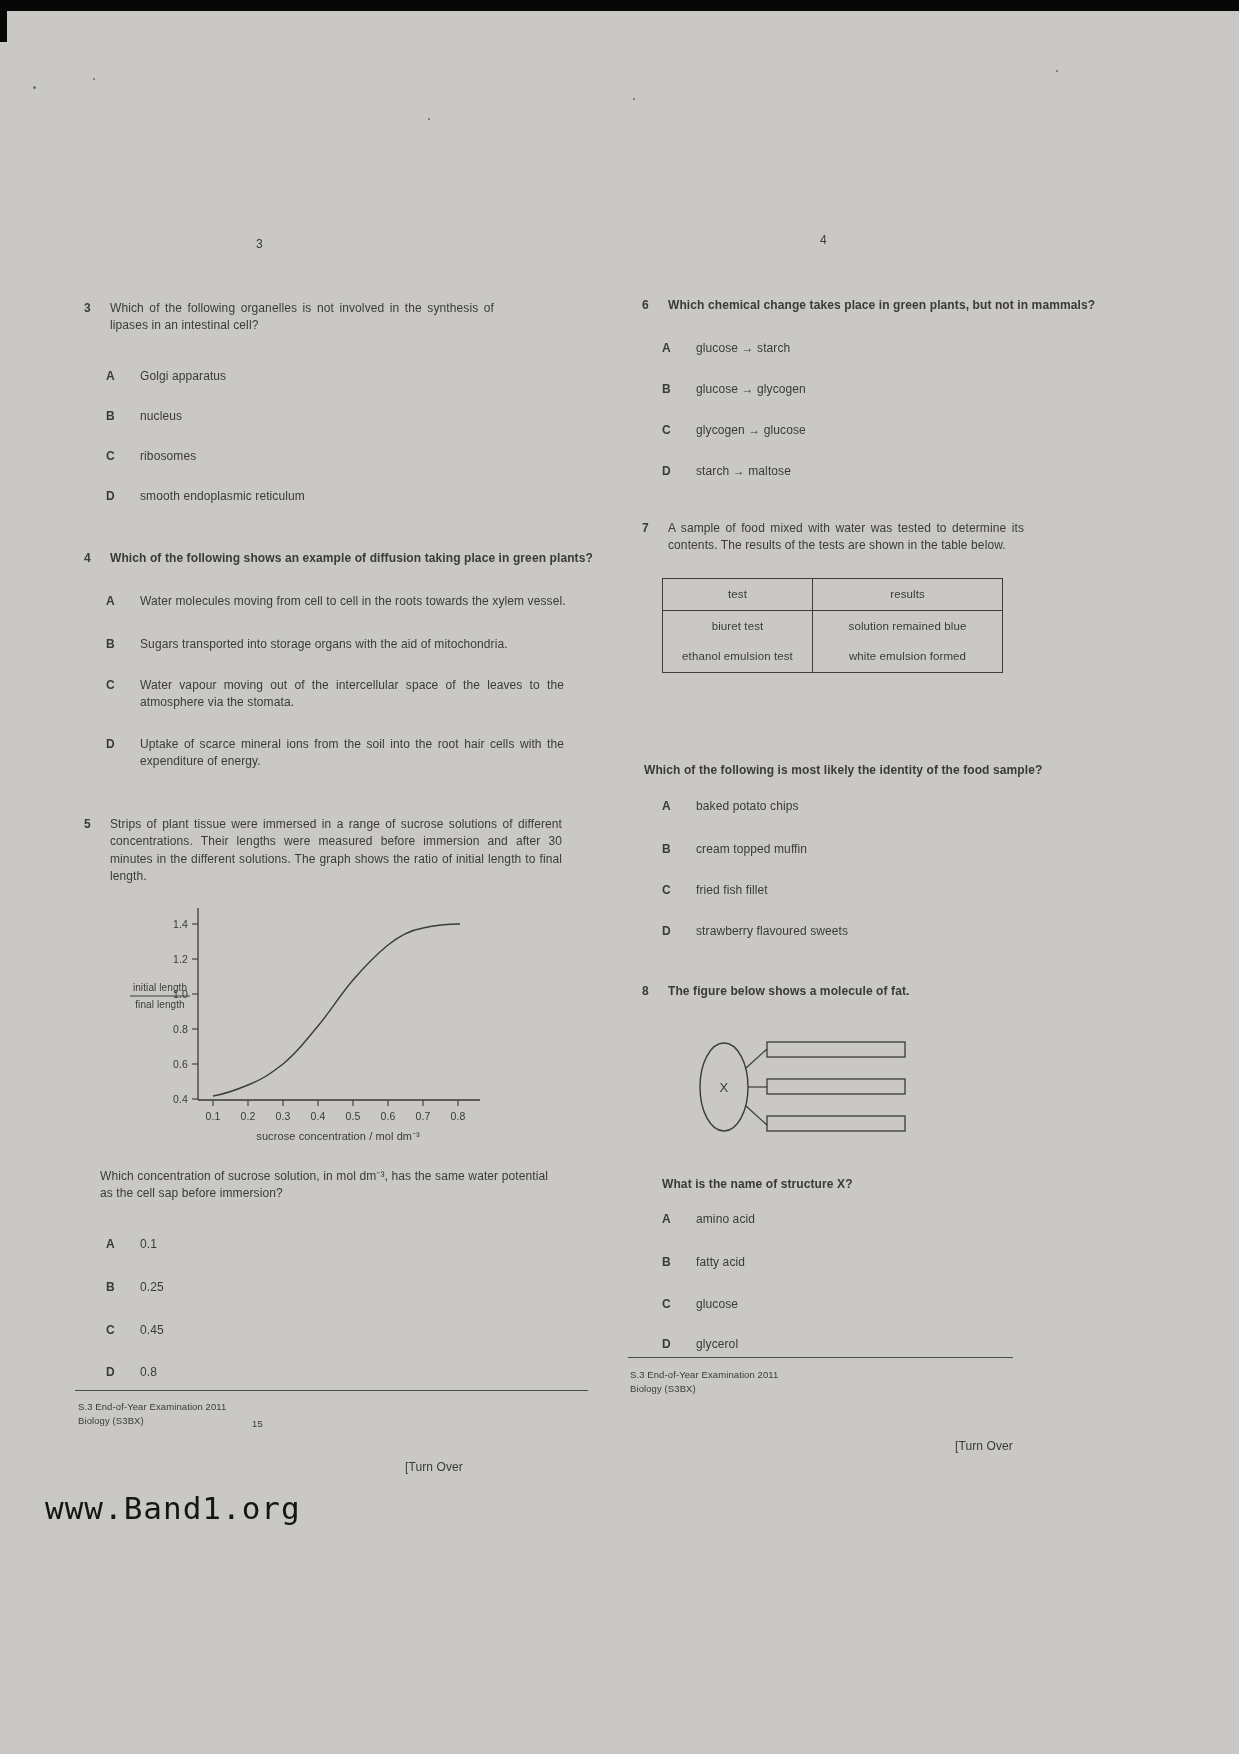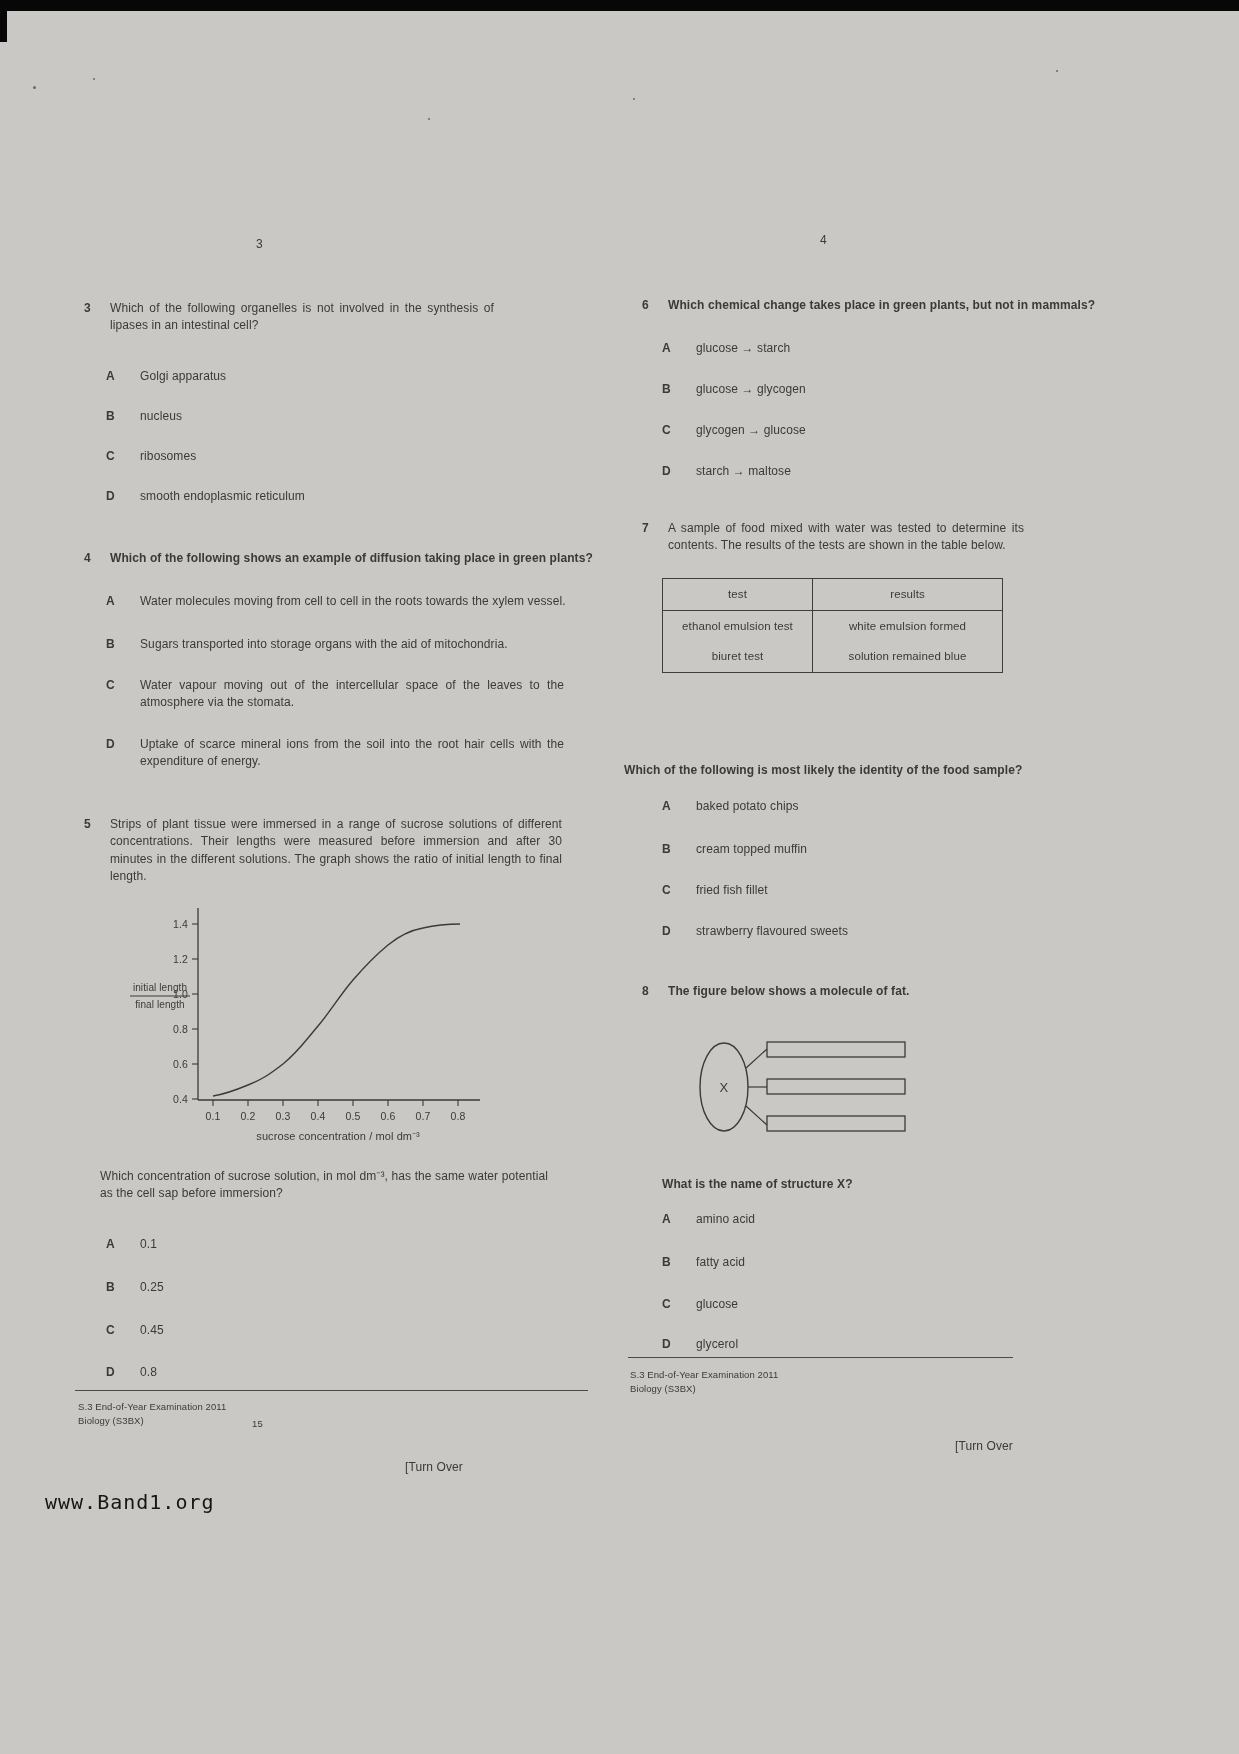--- a/index.html
+++ b/index.html
@@ -25,21 +25,21 @@
   .ol { font-weight:bold; min-width:14px; }
   .rule { height:1px; background:#4a4a47; }
   .foot { font-size:9.5px; line-height:1.5; }
   .turn { font-size:12px; }
   table.food { border-collapse:collapse; border:1.5px solid #3f3e3b; font-size:11.5px; text-align:center; background:transparent; }
   table.food th, table.food td { padding:7px 12px; font-weight:normal; }
   table.food th { border-bottom:1.2px solid #3f3e3b; }
   table.food th:first-child, table.food td:first-child { border-right:1.2px solid #3f3e3b; min-width:150px; }
   table.food th:last-child, table.food td:last-child { min-width:190px; }
   svg text { font-family:"Liberation Sans", sans-serif; fill:#3b3a37; }
-  .wm { font-family:"DejaVu Sans Mono", monospace; font-size:20px; color:#151515; letter-spacing:1px; }
+  .wm { font-family:"DejaVu Sans Mono", monospace; font-size:31px; color:#151515; letter-spacing:1px; }
   .speck { position:absolute; background:#6a6a66; border-radius:50%; }
 </style>
 </head>
 <body>
 
 <div class="topbar"></div>
 <div class="edgenotch"></div>
 
 <div class="layer">
 
@@ -192,31 +192,31 @@
 
   <table class="food abs" style="left:662px;top:578px">
     <thead>
       <tr>
         <th>test</th>
         <th>results</th>
       </tr>
     </thead>
     <tbody>
       <tr>
+        <td>biuret test</td>
+        <td>solution remained blue</td>
+      </tr>
+      <tr>
         <td>ethanol emulsion test</td>
         <td>white emulsion formed</td>
       </tr>
-      <tr>
-        <td>biuret test</td>
-        <td>solution remained blue</td>
-      </tr>
     </tbody>
   </table>
 
-  <div class="abs nowrap" style="left:624px;top:762px">Which of the following is most likely the identity of the food sample?</div>
+  <div class="abs nowrap" style="left:644px;top:762px">Which of the following is most likely the identity of the food sample?</div>
 
   <div class="abs opt" style="left:662px;top:798px;width:320px">
     <span class="ol">A</span>
     <span>baked potato chips</span>
   </div>
   <div class="abs opt" style="left:662px;top:841px;width:320px">
     <span class="ol">B</span>
     <span>cream topped muffin</span>
   </div>
   <div class="abs opt" style="left:662px;top:882px;width:320px">

